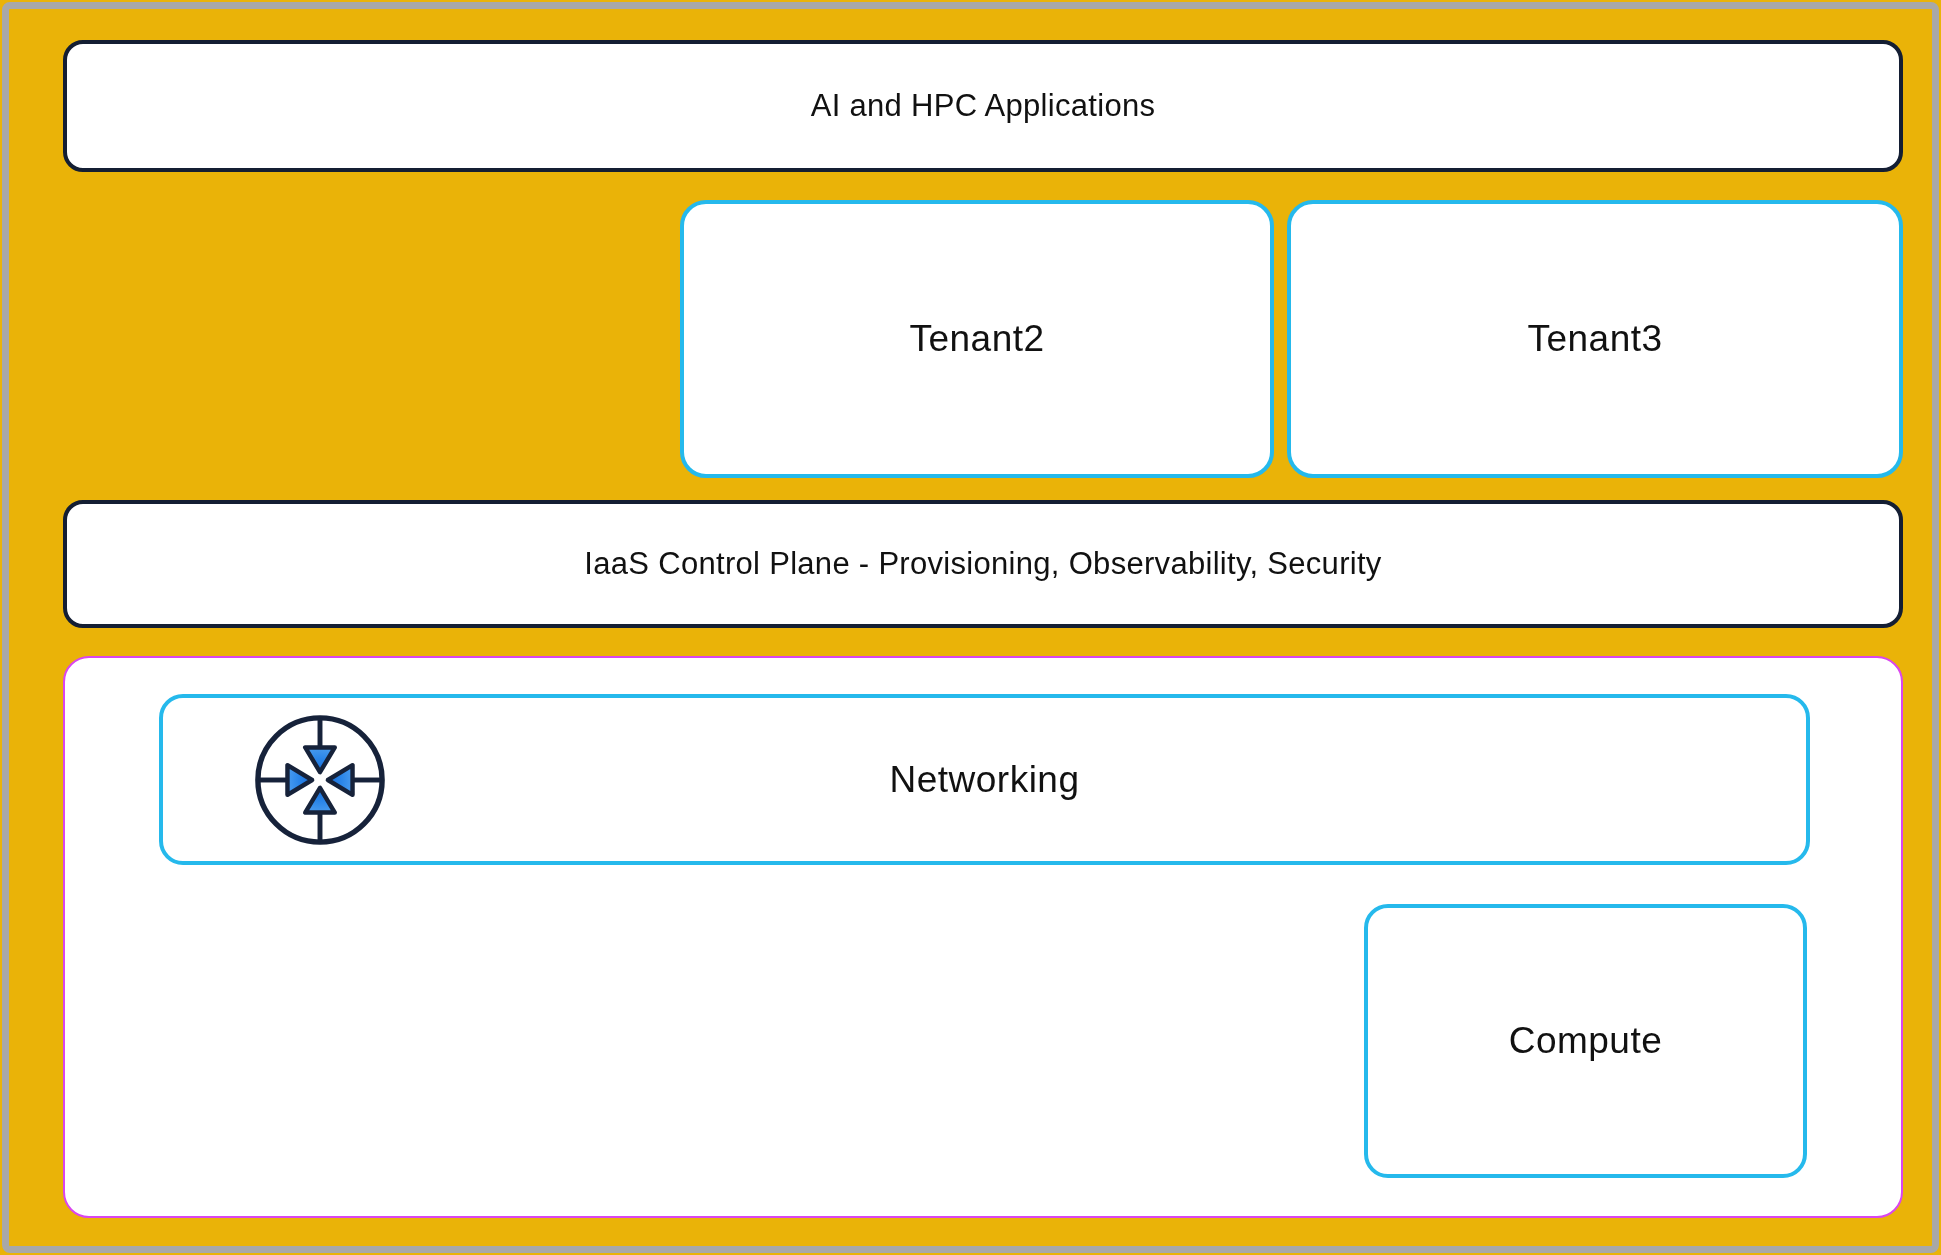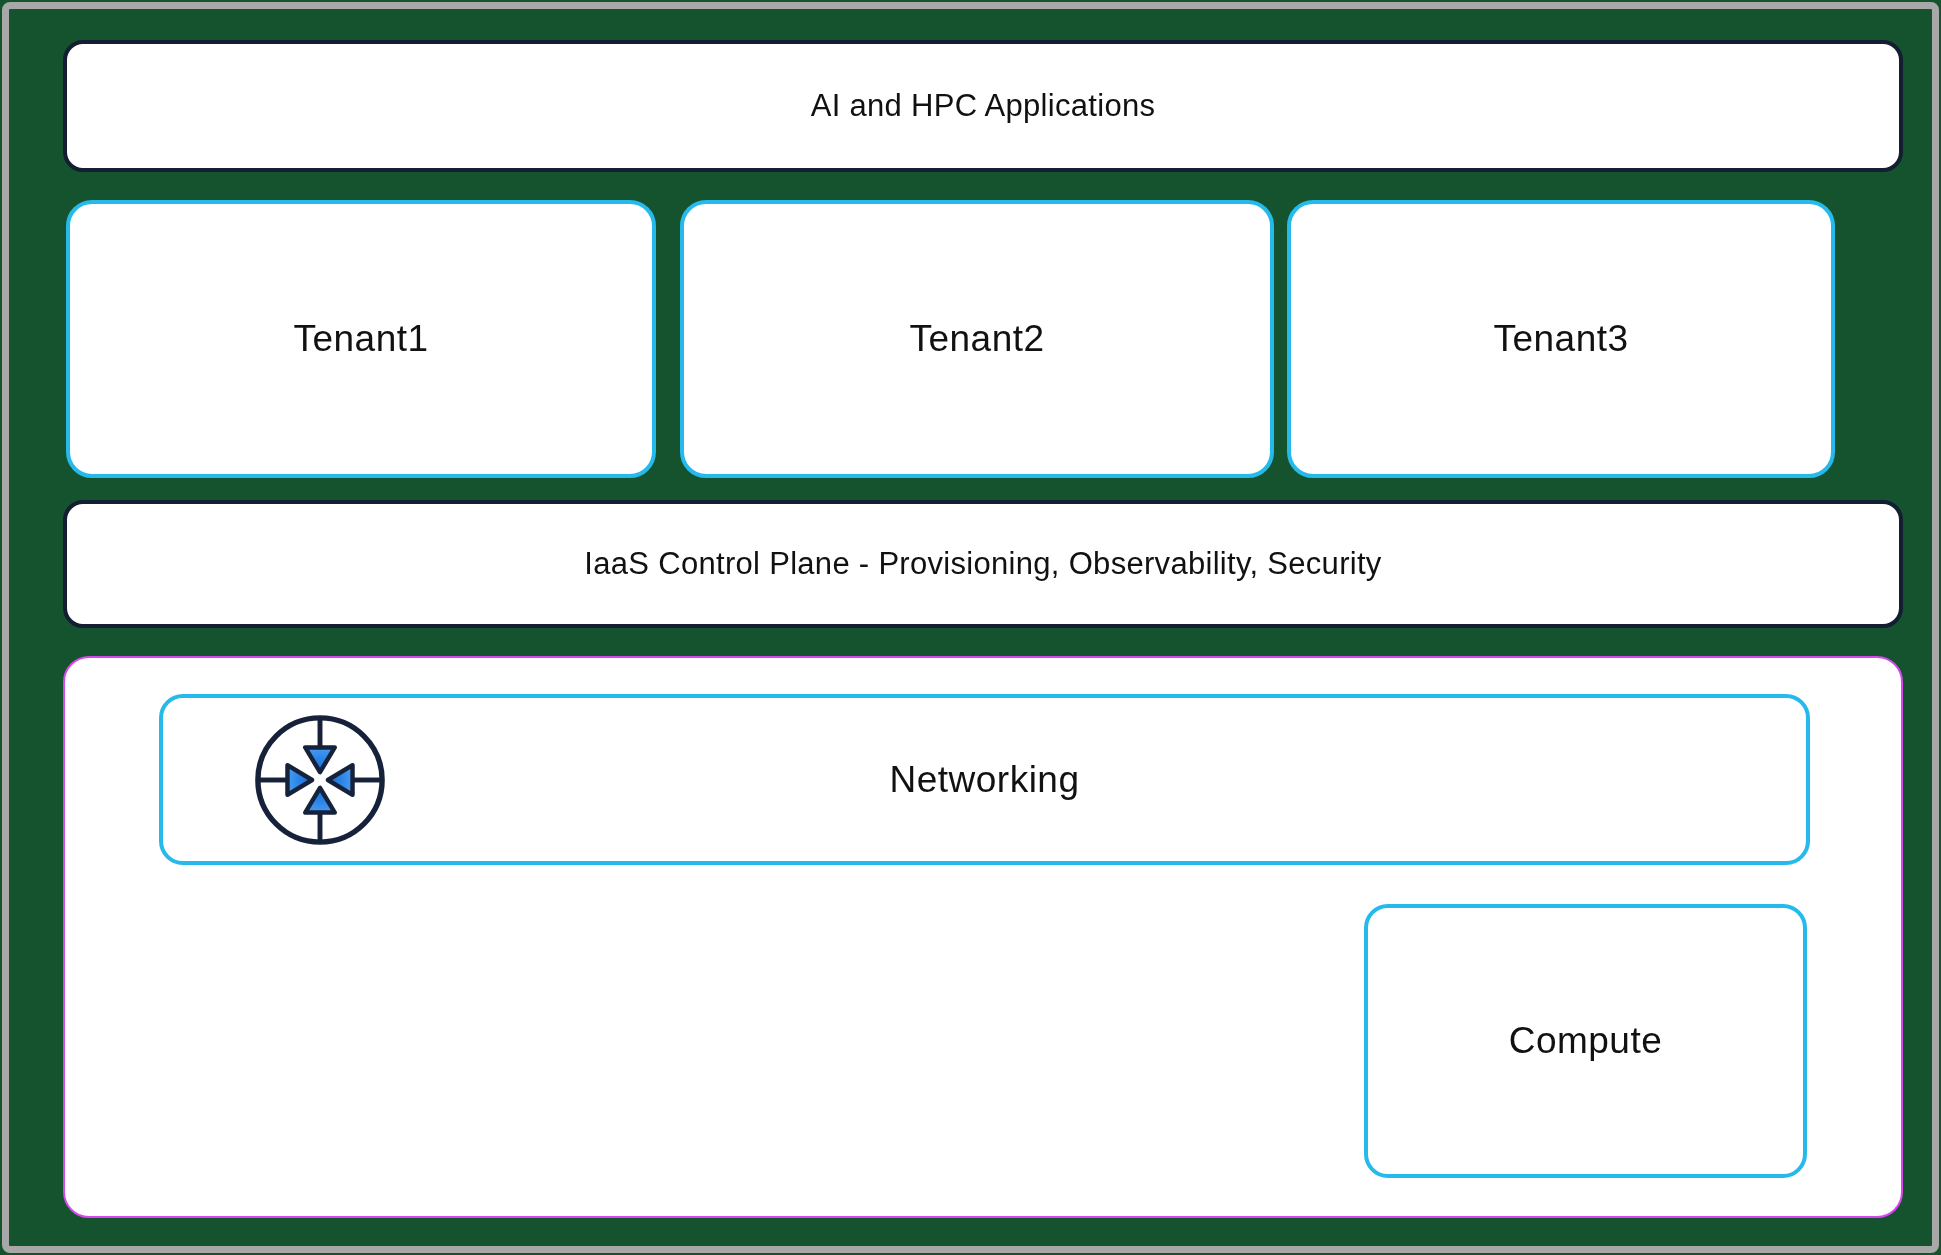--- a/index.html
+++ b/index.html
@@ -5,21 +5,21 @@
   html, body {
     margin: 0;
     padding: 0;
     background: #ffffff;
     font-family: "Liberation Sans", "DejaVu Sans", sans-serif;
   }
   .canvas {
     position: relative;
     width: 1941px;
     height: 1255px;
-    background: #14532d;
+    background: #eab308;
     box-sizing: border-box;
     overflow: hidden;
   }
   .outer-frame {
     position: absolute;
     inset: 2px;
     border: 7px solid #a8a8a8;
     border-radius: 8px;
     box-sizing: border-box;
     pointer-events: none;
@@ -56,21 +56,21 @@
     letter-spacing: 0.3px;
     white-space: nowrap;
   }
 
   
   .ai-box      { left: 63px;   top: 40px;  width: 1840px; height: 132px; }
 
   
   .tenant1     { left: 66px;   top: 200px; width: 590px;  height: 278px; }
   .tenant2     { left: 680px;  top: 200px; width: 594px;  height: 278px; }
-  .tenant3     { left: 1287px; top: 200px; width: 548px;  height: 278px; }
+  .tenant3     { left: 1287px; top: 200px; width: 616px;  height: 278px; }
 
   
   .iaas-box    { left: 63px;   top: 500px; width: 1840px; height: 128px; }
 
   
   .infra       { left: 63px;   top: 656px; width: 1840px; height: 562px; }
 
   .networking  { left: 94px;   top: 36px;  width: 1651px; height: 171px; border-radius: 24px; }
   .compute     { left: 94px;   top: 246px; width: 1171px; height: 274px; border-radius: 24px; }
   .storage     { left: 1299px; top: 246px; width: 443px;  height: 274px; border-radius: 24px; }
@@ -87,23 +87,20 @@
 </style>
 </head>
 <body>
 
 <div class="canvas">
 
   <div class="box dark-box ai-box">
     <span class="label-md">AI and HPC Applications</span>
   </div>
 
-  <div class="box cyan-box tenant1">
-    <span class="label-lg">Tenant1</span>
-  </div>
   <div class="box cyan-box tenant2">
     <span class="label-lg">Tenant2</span>
   </div>
   <div class="box cyan-box tenant3">
     <span class="label-lg">Tenant3</span>
   </div>
 
   <div class="box dark-box iaas-box">
     <span class="label-md">IaaS Control Plane - Provisioning, Observability, Security</span>
   </div>

